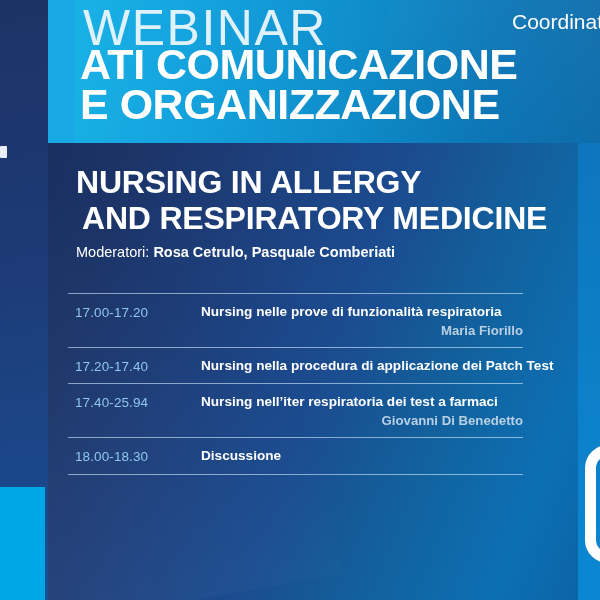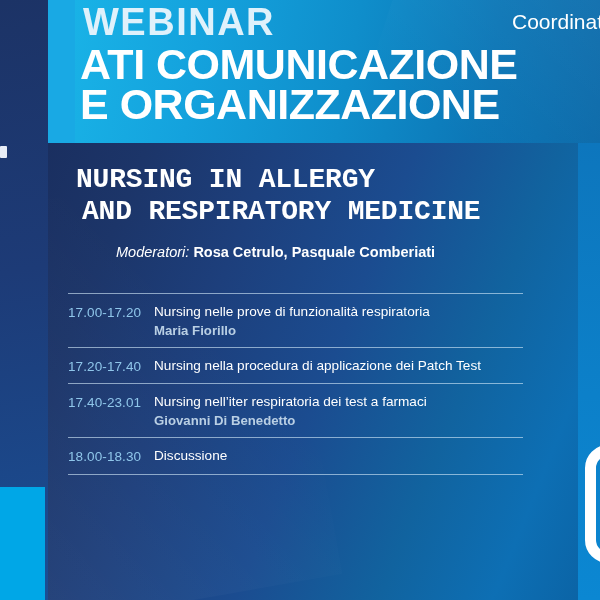--- a/index.html
+++ b/index.html
@@ -69,21 +69,21 @@
   }
   .header-band::after {
     content:""; position:absolute; right:-30px; top:-40px;
     width:260px; height:260px;
     background:linear-gradient(200deg, rgba(255,255,255,.06), rgba(255,255,255,0) 70%);
     transform:rotate(18deg);
   }
 
   .webinar-label {
     position:absolute; left:8px; top:3px;
-    font-size:38px; font-weight:700; letter-spacing:1.5px;
+    font-size:50px; font-weight:400; letter-spacing:1.5px;
     color:#dff1fb; line-height:1;
   }
   .coordinator-label {
     position:absolute; left:437px; top:9px;
     font-size:21px; font-weight:400; color:#ffffff;
     white-space:nowrap; line-height:1.2;
   }
   .event-title {
     position:absolute; left:5px; top:44px;
     font-size:43px; font-weight:bold; color:#ffffff;
@@ -115,58 +115,59 @@
   .corner-mark {
     position:absolute; left:585px; top:445px;
     width:46px; height:118px;
     border:11px solid #ffffff;
     border-radius:24px;
   }
 
   
   .session-title {
     position:absolute; left:28px; top:21px;
-    font-size:28px; font-weight:bold; color:#ffffff;
-    line-height:1.13; letter-spacing:-0.2px; white-space:nowrap;font-family:Liberation Mono, monospace;
+    font-size:32px; font-weight:bold; color:#ffffff;
+    line-height:1.13; letter-spacing:-0.2px; white-space:nowrap;
   }
   .session-title .l2 { display:block;margin-left:6px; }
 
   .moderators {
     position:absolute; left:28px; top:101px;
     font-size:14.5px; color:#ffffff; line-height:1.2;
     white-space:nowrap;
   }
-  .moderators .mod-label { font-style:italic; font-weight:400;margin-left:40px; }
+  .moderators .mod-label { font-weight:400; }
   .moderators .mod-names { font-weight:bold; }
 
   
   .schedule {
     position:absolute; left:20px; top:150px; width:455px;
   }
   .sched-row {
     position:relative;
     border-top:1.2px solid rgba(210,232,248,0.62);
     padding:9px 0 8px 0;
     display:flex; align-items:flex-start;
   }
   .sched-row.last { border-bottom:1.2px solid rgba(210,232,248,0.62); }
   .sched-time {
     flex:0 0 86px;
     font-size:13.5px; font-weight:400; color:#8fc6ea;
     line-height:1.28; letter-spacing:0.1px;
     padding-top:1px;
+    margin-left:7px;
   }
   .sched-body { flex:1 1 auto; }
   .sched-talk {
-    font-size:13.6px; font-weight:normal; color:#ffffff;
-    line-height:1.3; white-space:nowrap;
+    font-size:13.6px; font-weight:bold; color:#ffffff;
+    line-height:1.3; white-space:nowrap;margin-left:40px;
   }
   .sched-speaker {
     font-size:13.2px; font-weight:bold; color:#b9cfe4;
-    line-height:1.32; margin-top:1px; white-space:nowrap;
+    line-height:1.32; margin-top:1px; white-space:nowrap;text-align:right;
   }
   .sched-speaker:empty { display:none; }
 </style>
 </head>
 <body>
 
 <div id="slide">
 
   <div class="bg-base"></div>
   <div class="bg-facet-a"></div>
@@ -209,21 +210,21 @@
       </div>
 
       <div class="sched-row">
         <div class="sched-time">17.20-17.40</div>
         <div class="sched-body">
           <div class="sched-talk">Nursing nella procedura di applicazione dei Patch Test</div>
         </div>
       </div>
 
       <div class="sched-row">
-        <div class="sched-time">17.40-23.01</div>
+        <div class="sched-time">17.40-25.94</div>
         <div class="sched-body">
           <div class="sched-talk">Nursing nell’iter respiratoria dei test a farmaci</div>
           <div class="sched-speaker">Giovanni Di Benedetto</div>
         </div>
       </div>
 
       <div class="sched-row last">
         <div class="sched-time">18.00-18.30</div>
         <div class="sched-body">
           <div class="sched-talk">Discussione</div>

